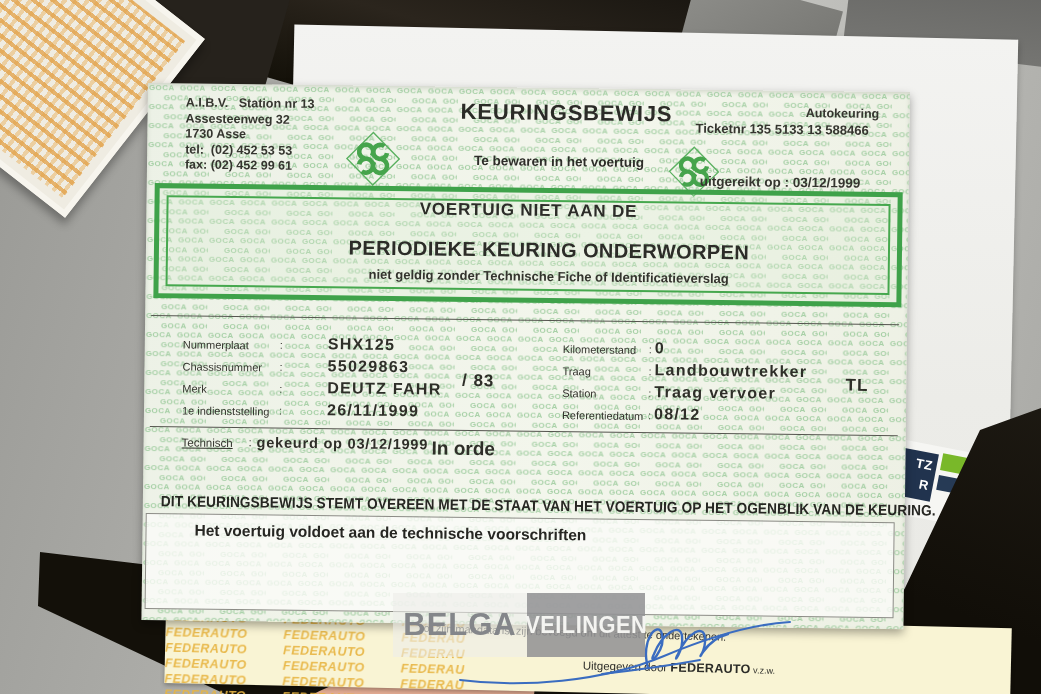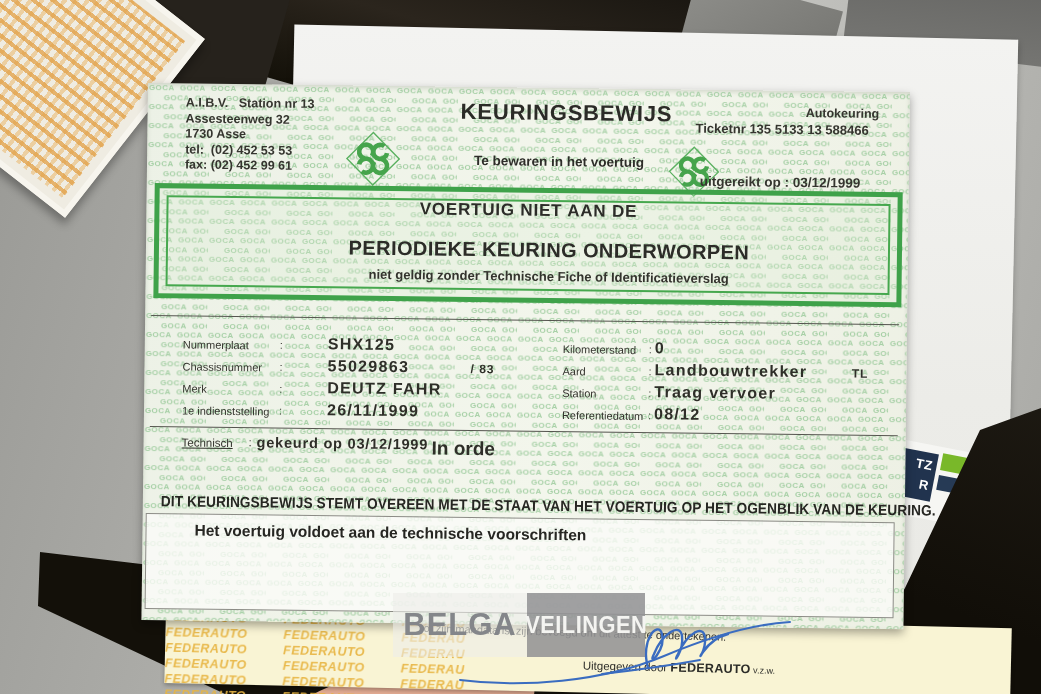--- a/index.html
+++ b/index.html
@@ -69,21 +69,21 @@
   .notice-box .l1{position:absolute;left:0;right:0;top:8px;text-align:center;font-size:17px;font-weight:bold;color:#2c2c28;letter-spacing:.8px;}
   .notice-box .l2{position:absolute;left:42px;right:0;top:46px;text-align:center;font-size:20px;font-weight:bold;color:#2c2c28;letter-spacing:.4px;}
   .notice-box .l3{position:absolute;left:42px;right:0;top:76px;text-align:center;font-size:13px;font-weight:600;color:#33332d;}
   
   .tline{left:6px;width:748px;height:0;border-top:1.5px solid #55554f;}
   .vblock{font-size:11px;color:#33332d;}
   .vrow{position:relative;height:22px;}
   .vrow .vlabel{position:absolute;left:0;top:5px;}
   .vrow .vsep{position:absolute;top:4px;}
   .vrow .vval{position:absolute;top:0;font-size:16px;font-weight:700;letter-spacing:1.3px;color:#2e2e28;}
-  .vrow .vextra{position:absolute;right:0;top:3px;font-size:12px;font-weight:700;letter-spacing:1px;color:#2e2e28;}
+  .vrow .vextra{position:absolute;right:0;top:12px;font-size:17px;font-weight:700;letter-spacing:1px;color:#2e2e28;}
   .vblock-left{left:38px;top:250px;width:312px;}
   .vblock-left .vsep{left:97px;}  .vblock-left .vval{left:145px;}
   .vblock-right{left:418px;top:250px;width:306px;}
   .vblock-right .vsep{left:86px;} .vblock-right .vval{left:92px;}
   .tech-row{left:38px;top:350px;width:700px;height:20px;font-size:11.5px;color:#33332d;}
   .tech-row .tlabel{position:absolute;left:0;top:3px;text-decoration:underline;}
   .tech-row .tsep{position:absolute;left:67px;top:2px;}
   .tech-row .tval{position:absolute;left:75px;top:0;font-size:14.5px;font-weight:700;letter-spacing:.8px;color:#2e2e28;}
   .tech-row .tstatus{position:absolute;left:250px;top:1px;font-size:19px;font-weight:600;color:#2e2e28;}
   .statement{left:18px;top:409px;width:745px;font-size:15px;font-weight:bold;color:#262622;
@@ -218,21 +218,21 @@
   </div>
 
   <div class="abs vblock vblock-right">
     <div class="vrow">
         <span class="vlabel">Kilometerstand</span>
         <span class="vsep">:</span>
         <span class="vval">0</span>
         <span class="vextra"></span>
       </div>
     <div class="vrow">
-        <span class="vlabel">Aard</span>
+        <span class="vlabel">Traag</span>
         <span class="vsep">:</span>
         <span class="vval">Landbouwtrekker</span>
         <span class="vextra">TL</span>
       </div>
     <div class="vrow">
         <span class="vlabel">Station</span>
         <span class="vsep">:</span>
         <span class="vval">Traag vervoer</span>
         <span class="vextra"></span>
       </div>

